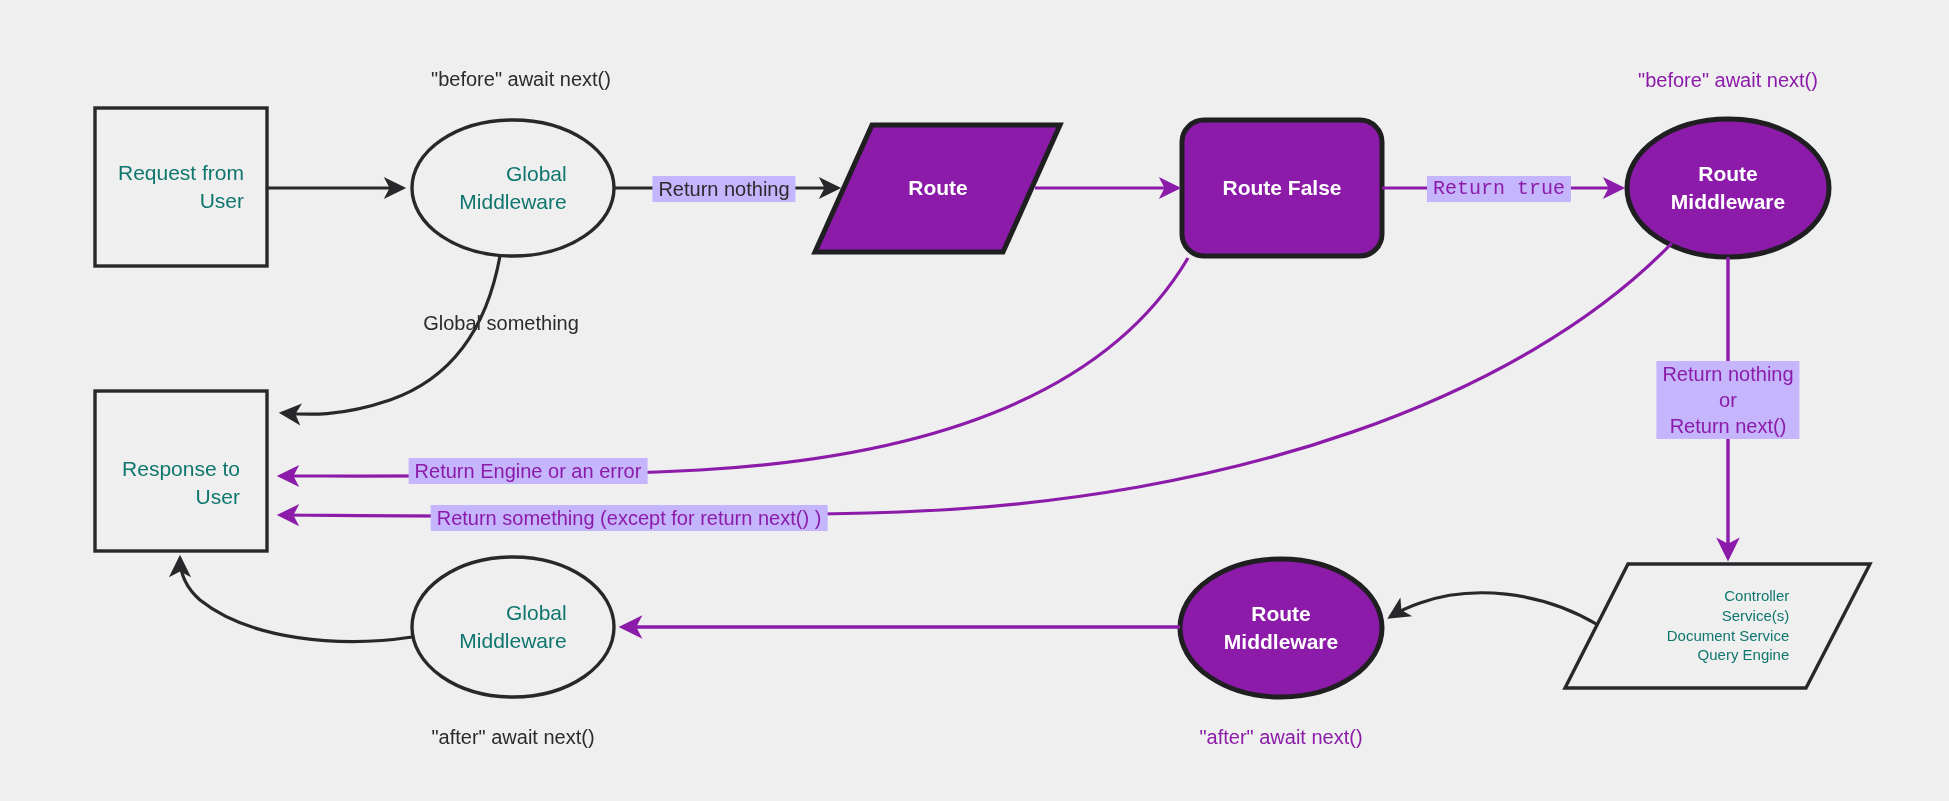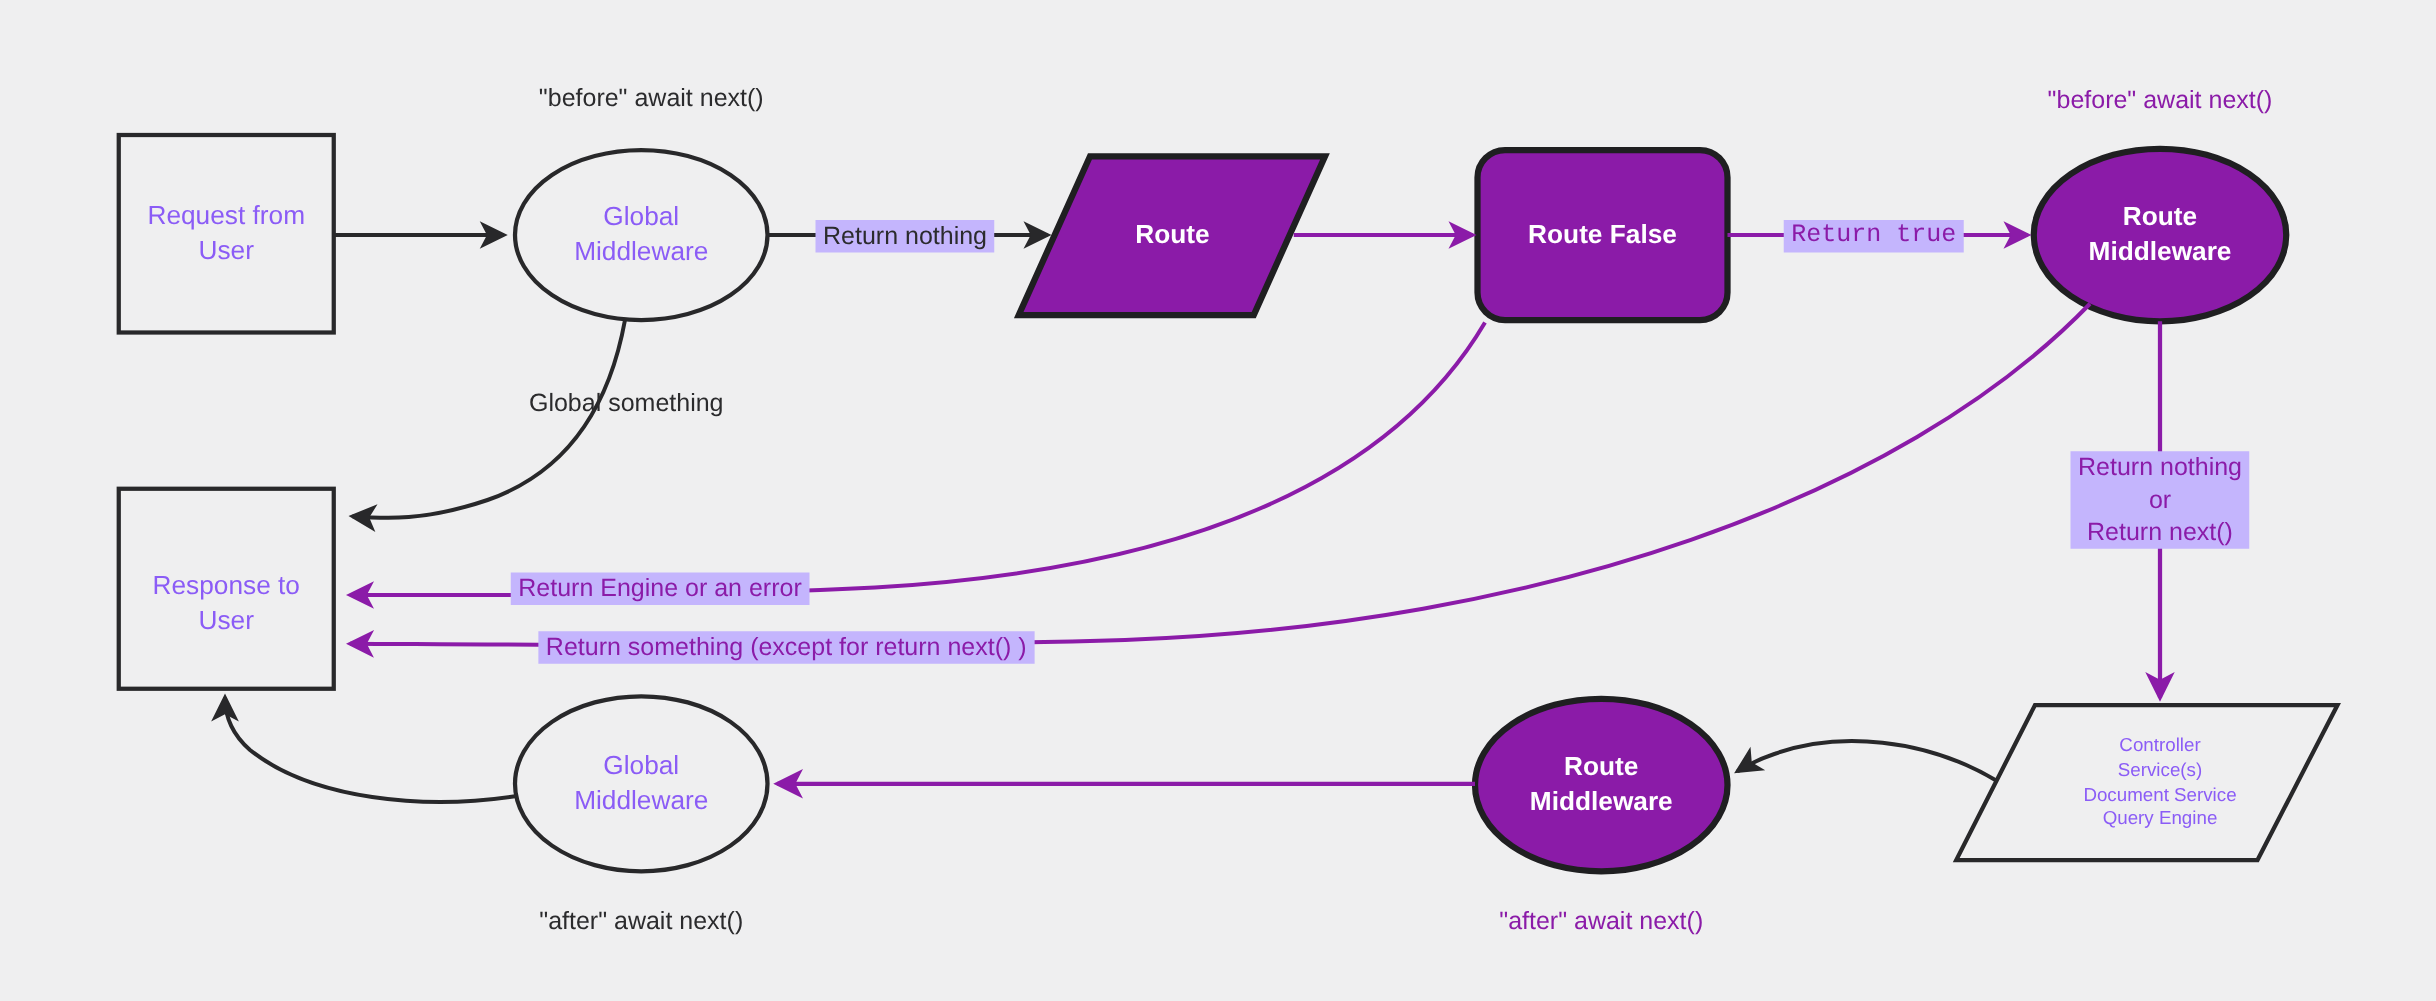--- a/index.html
+++ b/index.html
@@ -22,21 +22,21 @@
     height: 801px;
   }
   .node-label {
     position: absolute;
     text-align: center;
     line-height: 1.32;
     white-space: pre-line;
     pointer-events: none;
     transform: translate(-50%, -50%);
   }
-  .lbl-dark   { color: #8b5cf6; font-size: 21px; font-weight: 400; }
+  .lbl-dark   { color: #0f766e; font-size: 21px; font-weight: 400; text-align: right; }
   .lbl-white  { color: #ffffff; font-size: 21px; font-weight: 700; }
   .edge-label {
     position: absolute;
     text-align: center;
     line-height: 1.30;
     white-space: pre-line;
     pointer-events: none;
     transform: translate(-50%, -50%);
     font-size: 20px;
   }

